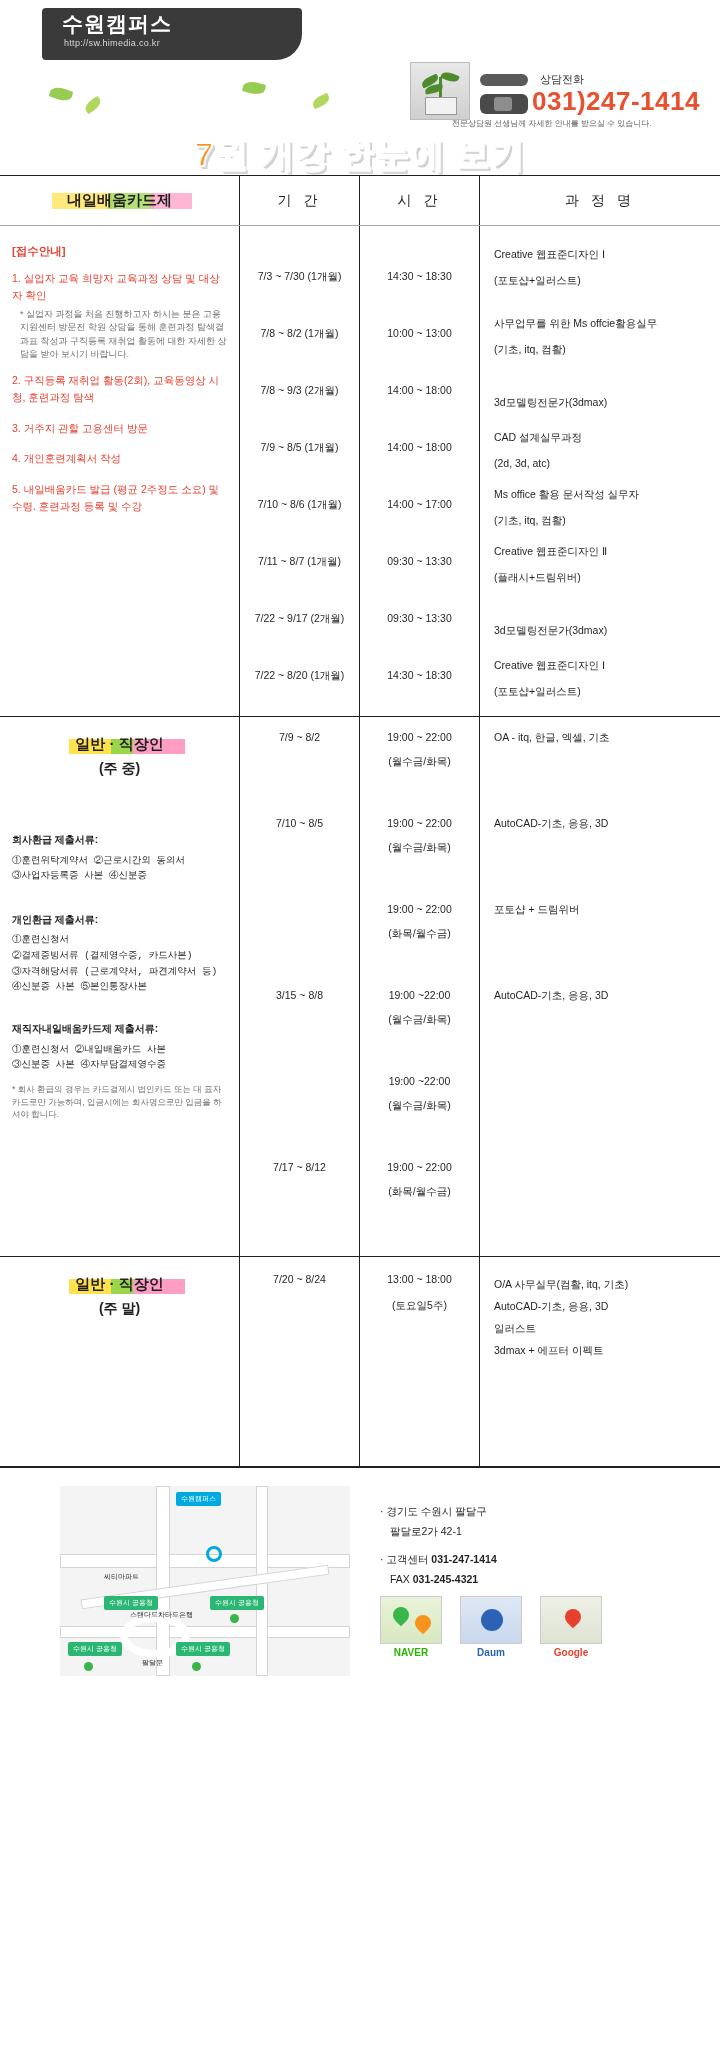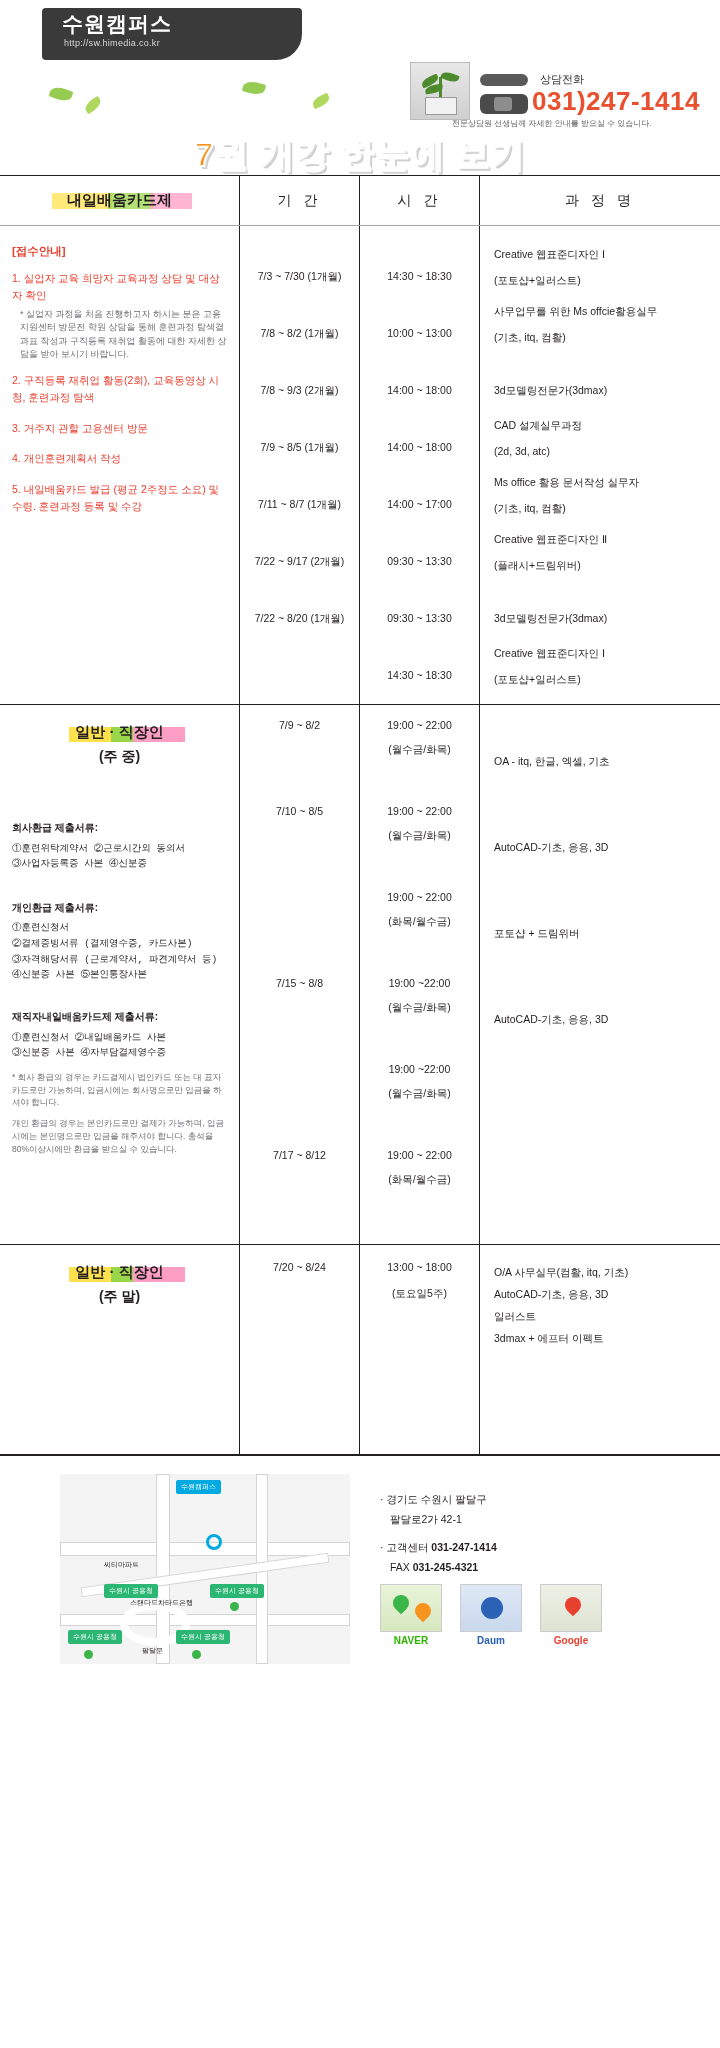--- a/index.html
+++ b/index.html
@@ -247,20 +247,21 @@
           </div>
         </div>
       </div>
 
       <div class="col-b" style="padding-top:22px;">
         <div style="text-align:center; font-size:10.5px; line-height:57px;">
           <div>7/3 ~ 7/30 (1개월)</div>
           <div>7/8 ~ 8/2 (1개월)</div>
           <div>7/8 ~ 9/3 (2개월)</div>
           <div>7/9 ~ 8/5 (1개월)</div>
+          <div>7/10 ~ 8/6 (1개월)</div>
           <div>7/11 ~ 8/7 (1개월)</div>
           <div>7/22 ~ 9/17 (2개월)</div>
           <div>7/22 ~ 8/20 (1개월)</div>
         </div>
       </div>
 
       <div class="col-c" style="padding-top:22px;">
         <div style="text-align:center; font-size:10.5px; line-height:57px;">
           <div>14:30 ~ 18:30</div>
           <div>10:00 ~ 13:00</div>
@@ -272,21 +273,21 @@
           <div>14:30 ~ 18:30</div>
         </div>
       </div>
 
       <div class="col-d" style="padding:22px 0 0 14px;">
         <div style="font-size:10.5px;">
           <div style="height:57px;">
             <div>Creative 웹표준디자인 Ⅰ</div>
             <div style="margin-top:12px;">(포토샵+일러스트)</div>
           </div>
-          <div style="height:57px;">
+          <div style="height:57px;margin-top:12px;">
             <div>사무업무를 위한 Ms offcie활용실무</div>
             <div style="margin-top:12px;">(기초, itq, 컴활)</div>
           </div>
           <div style="height:57px;">
             <div style="line-height:57px;">3d모델링전문가(3dmax)</div>
           </div>
           <div style="height:57px;">
             <div>CAD 설계실무과정</div>
             <div style="margin-top:12px;">(2d, 3d, atc)</div>
           </div>
@@ -340,30 +341,29 @@
 
           <div style="height:16px;"></div>
           <h4>재직자내일배움카드제 제출서류:</h4>
           <p>
             <span class="circ">①훈련신청서 ②내일배움카드 사본</span><br>
             <span class="circ">③신분증 사본 ④자부담결제영수증</span>
           </p>
 
           <div class="gray">* 회사 환급의 경우는 카드결제시 법인카드 또는 대 표자카드로만 가능하며, 입금시에는 회사명으로만 입금을 하셔야 합니다.</div>
           <div style="height:8px;"></div>
-          <div class="gray">개인 환급의 경우는 본인카드로만 결제가 가능하며, 입금시에는 본인명으로만 입금을 해주셔야 합니다. 총석율 80%이상시에만 환급을 받으실 수 있습니다.</div>
         </div>
       </div>
 
       <div class="col-b" style="padding-top:14px;">
         <div style="text-align:center; font-size:10.5px;">
           <div style="height:86px;">7/9 ~ 8/2</div>
           <div style="height:86px;">7/10 ~ 8/5</div>
           <div style="height:86px;"></div>
-          <div style="height:86px;">7/15 ~ 8/8</div>
+          <div style="height:86px;">3/15 ~ 8/8</div>
           <div style="height:86px;"></div>
           <div style="height:86px;">7/17 ~ 8/12</div>
         </div>
       </div>
 
       <div class="col-c" style="padding-top:14px;">
         <div style="text-align:center; font-size:10.5px;">
           <div style="height:86px;">
             <div>19:00 ~ 22:00</div>
             <div style="margin-top:12px;">(월수금/화목)</div>
@@ -386,21 +386,21 @@
           </div>
           <div style="height:86px;">
             <div>19:00 ~ 22:00</div>
             <div style="margin-top:12px;">(화목/월수금)</div>
           </div>
         </div>
       </div>
 
       <div class="col-d" style="padding:14px 0 0 14px;">
         <div style="font-size:10.5px;">
-          <div style="height:86px;margin-top:36px;">OA - itq, 한글, 엑셀, 기초</div>
+          <div style="height:86px;">OA - itq, 한글, 엑셀, 기초</div>
           <div style="height:86px;">AutoCAD-기초, 응용, 3D</div>
           <div style="height:86px;">포토샵 + 드림위버</div>
           <div style="height:86px;">AutoCAD-기초, 응용, 3D</div>
         </div>
       </div>
     </div>
 
     <div class="row" style="min-height:210px; border-bottom:1px solid #231f20;">
       <div class="col-a">
         <div class="badge-center">

